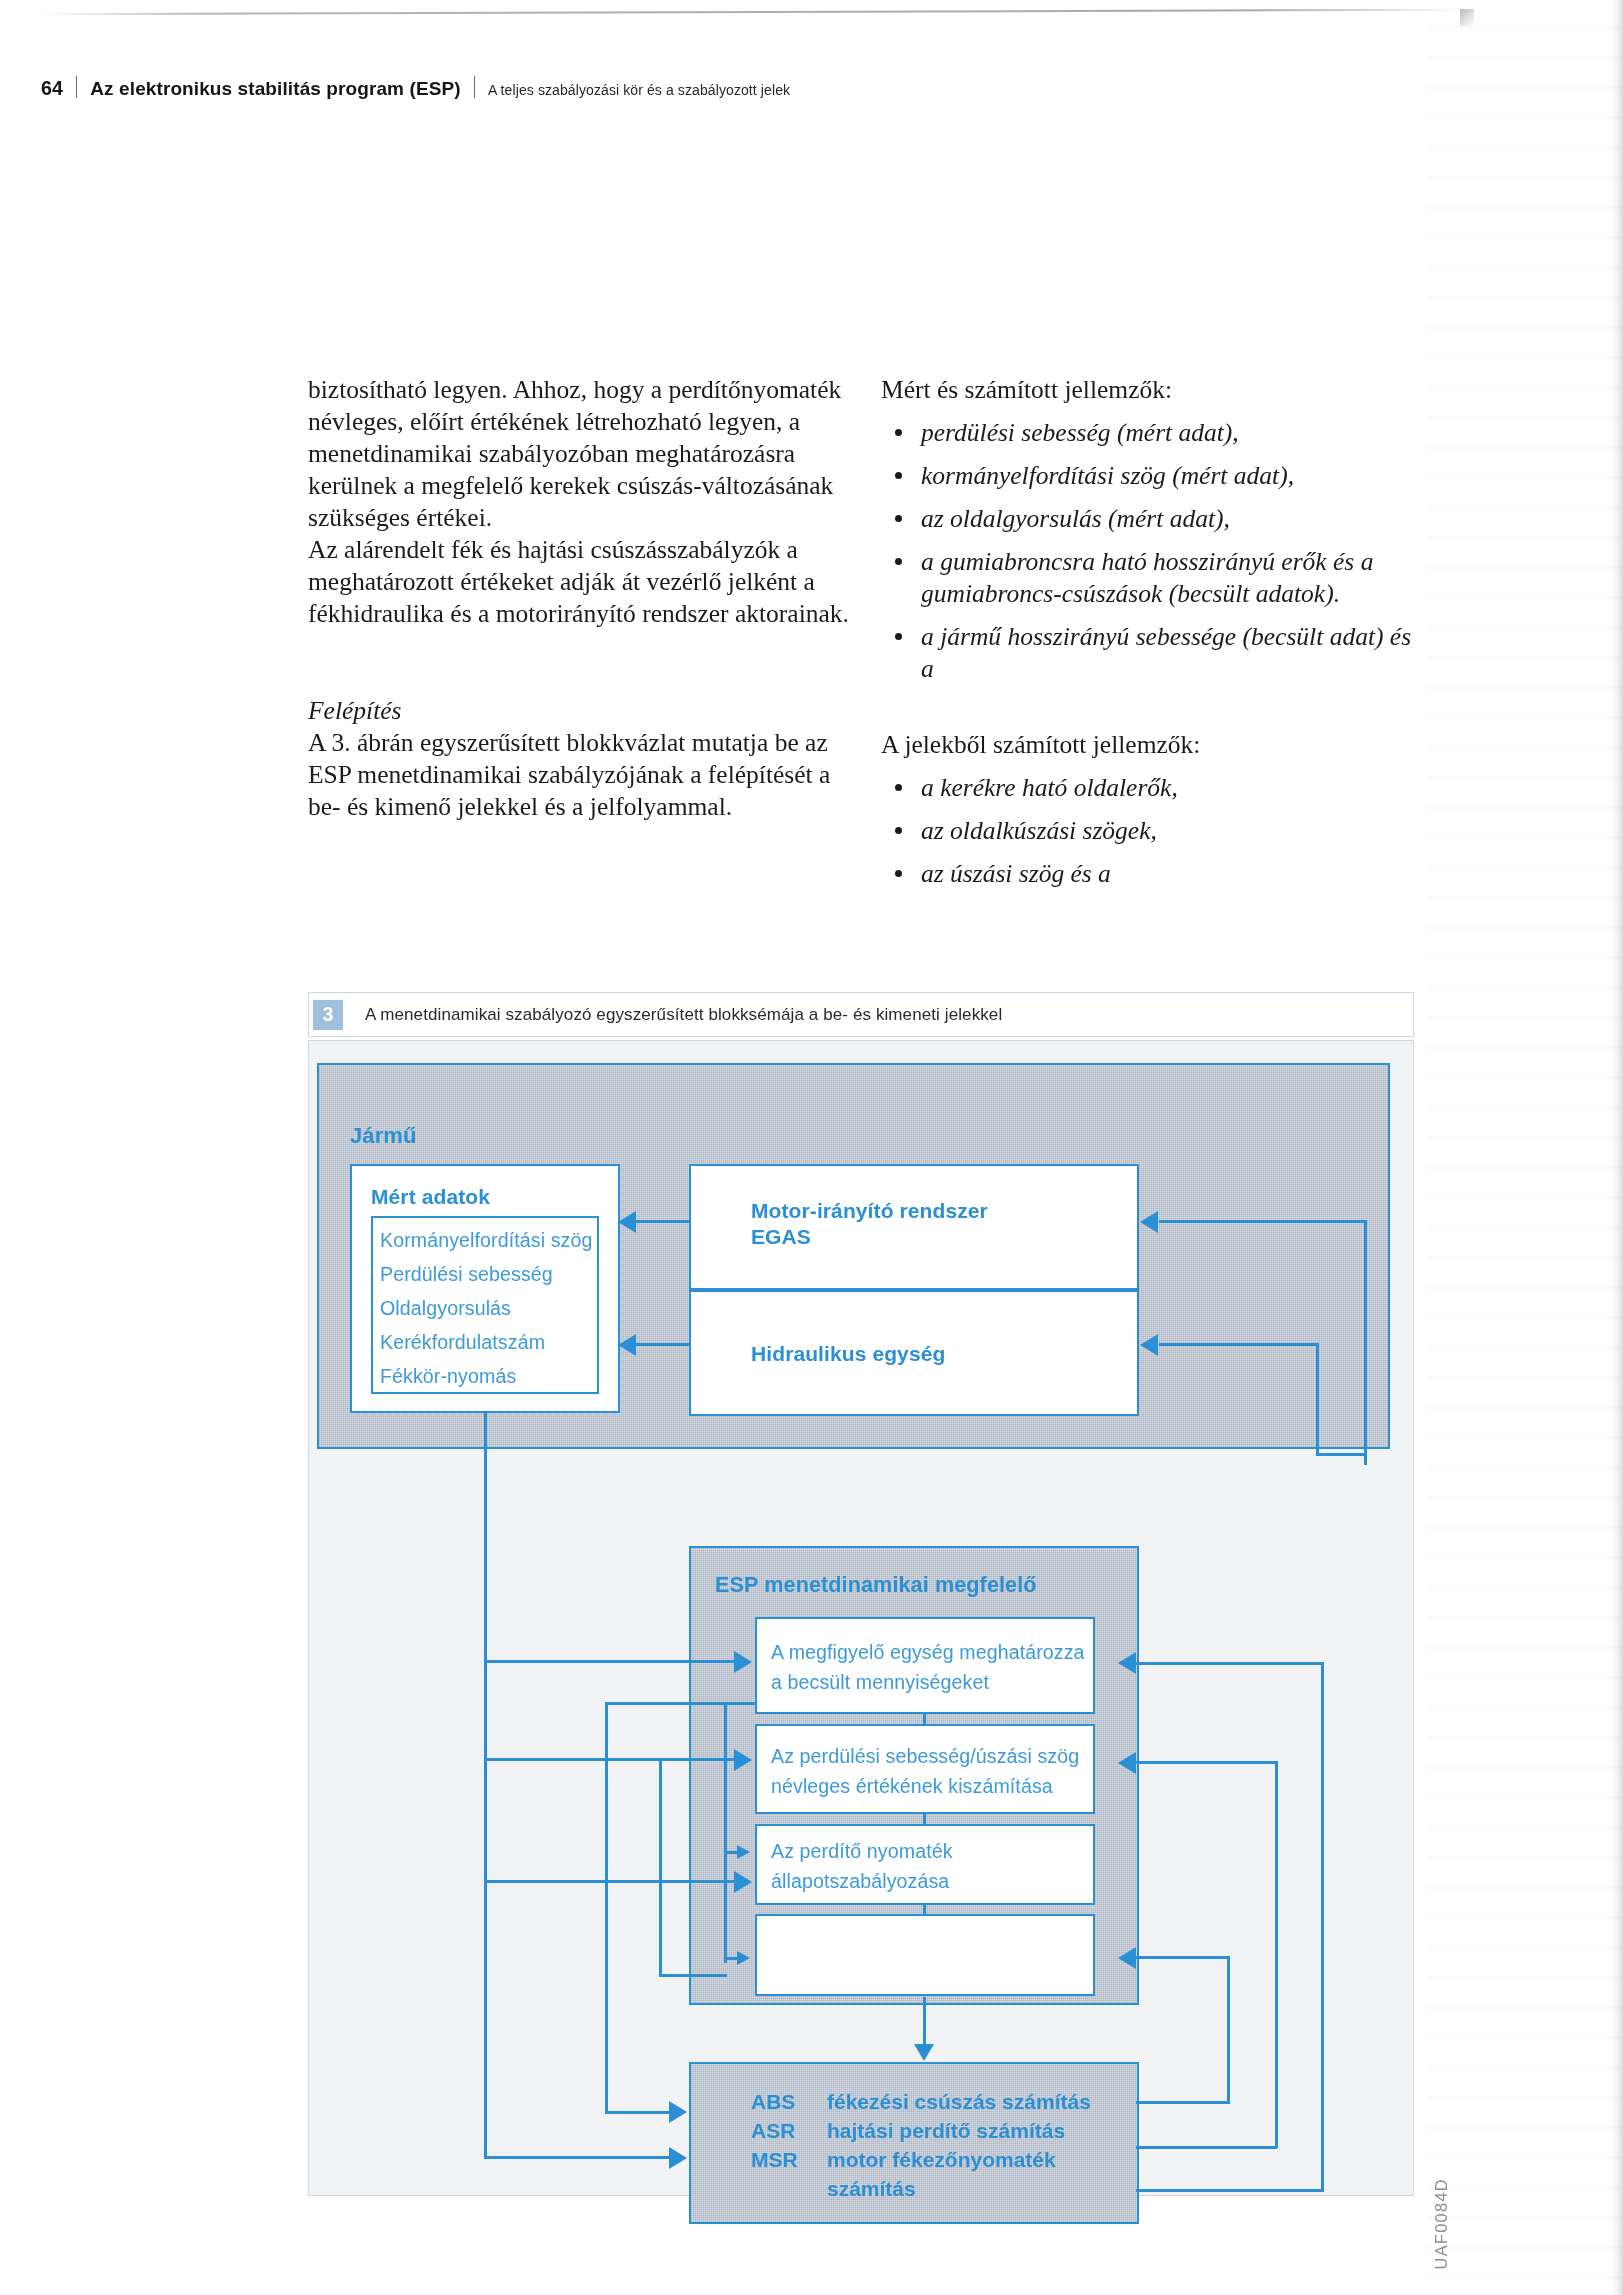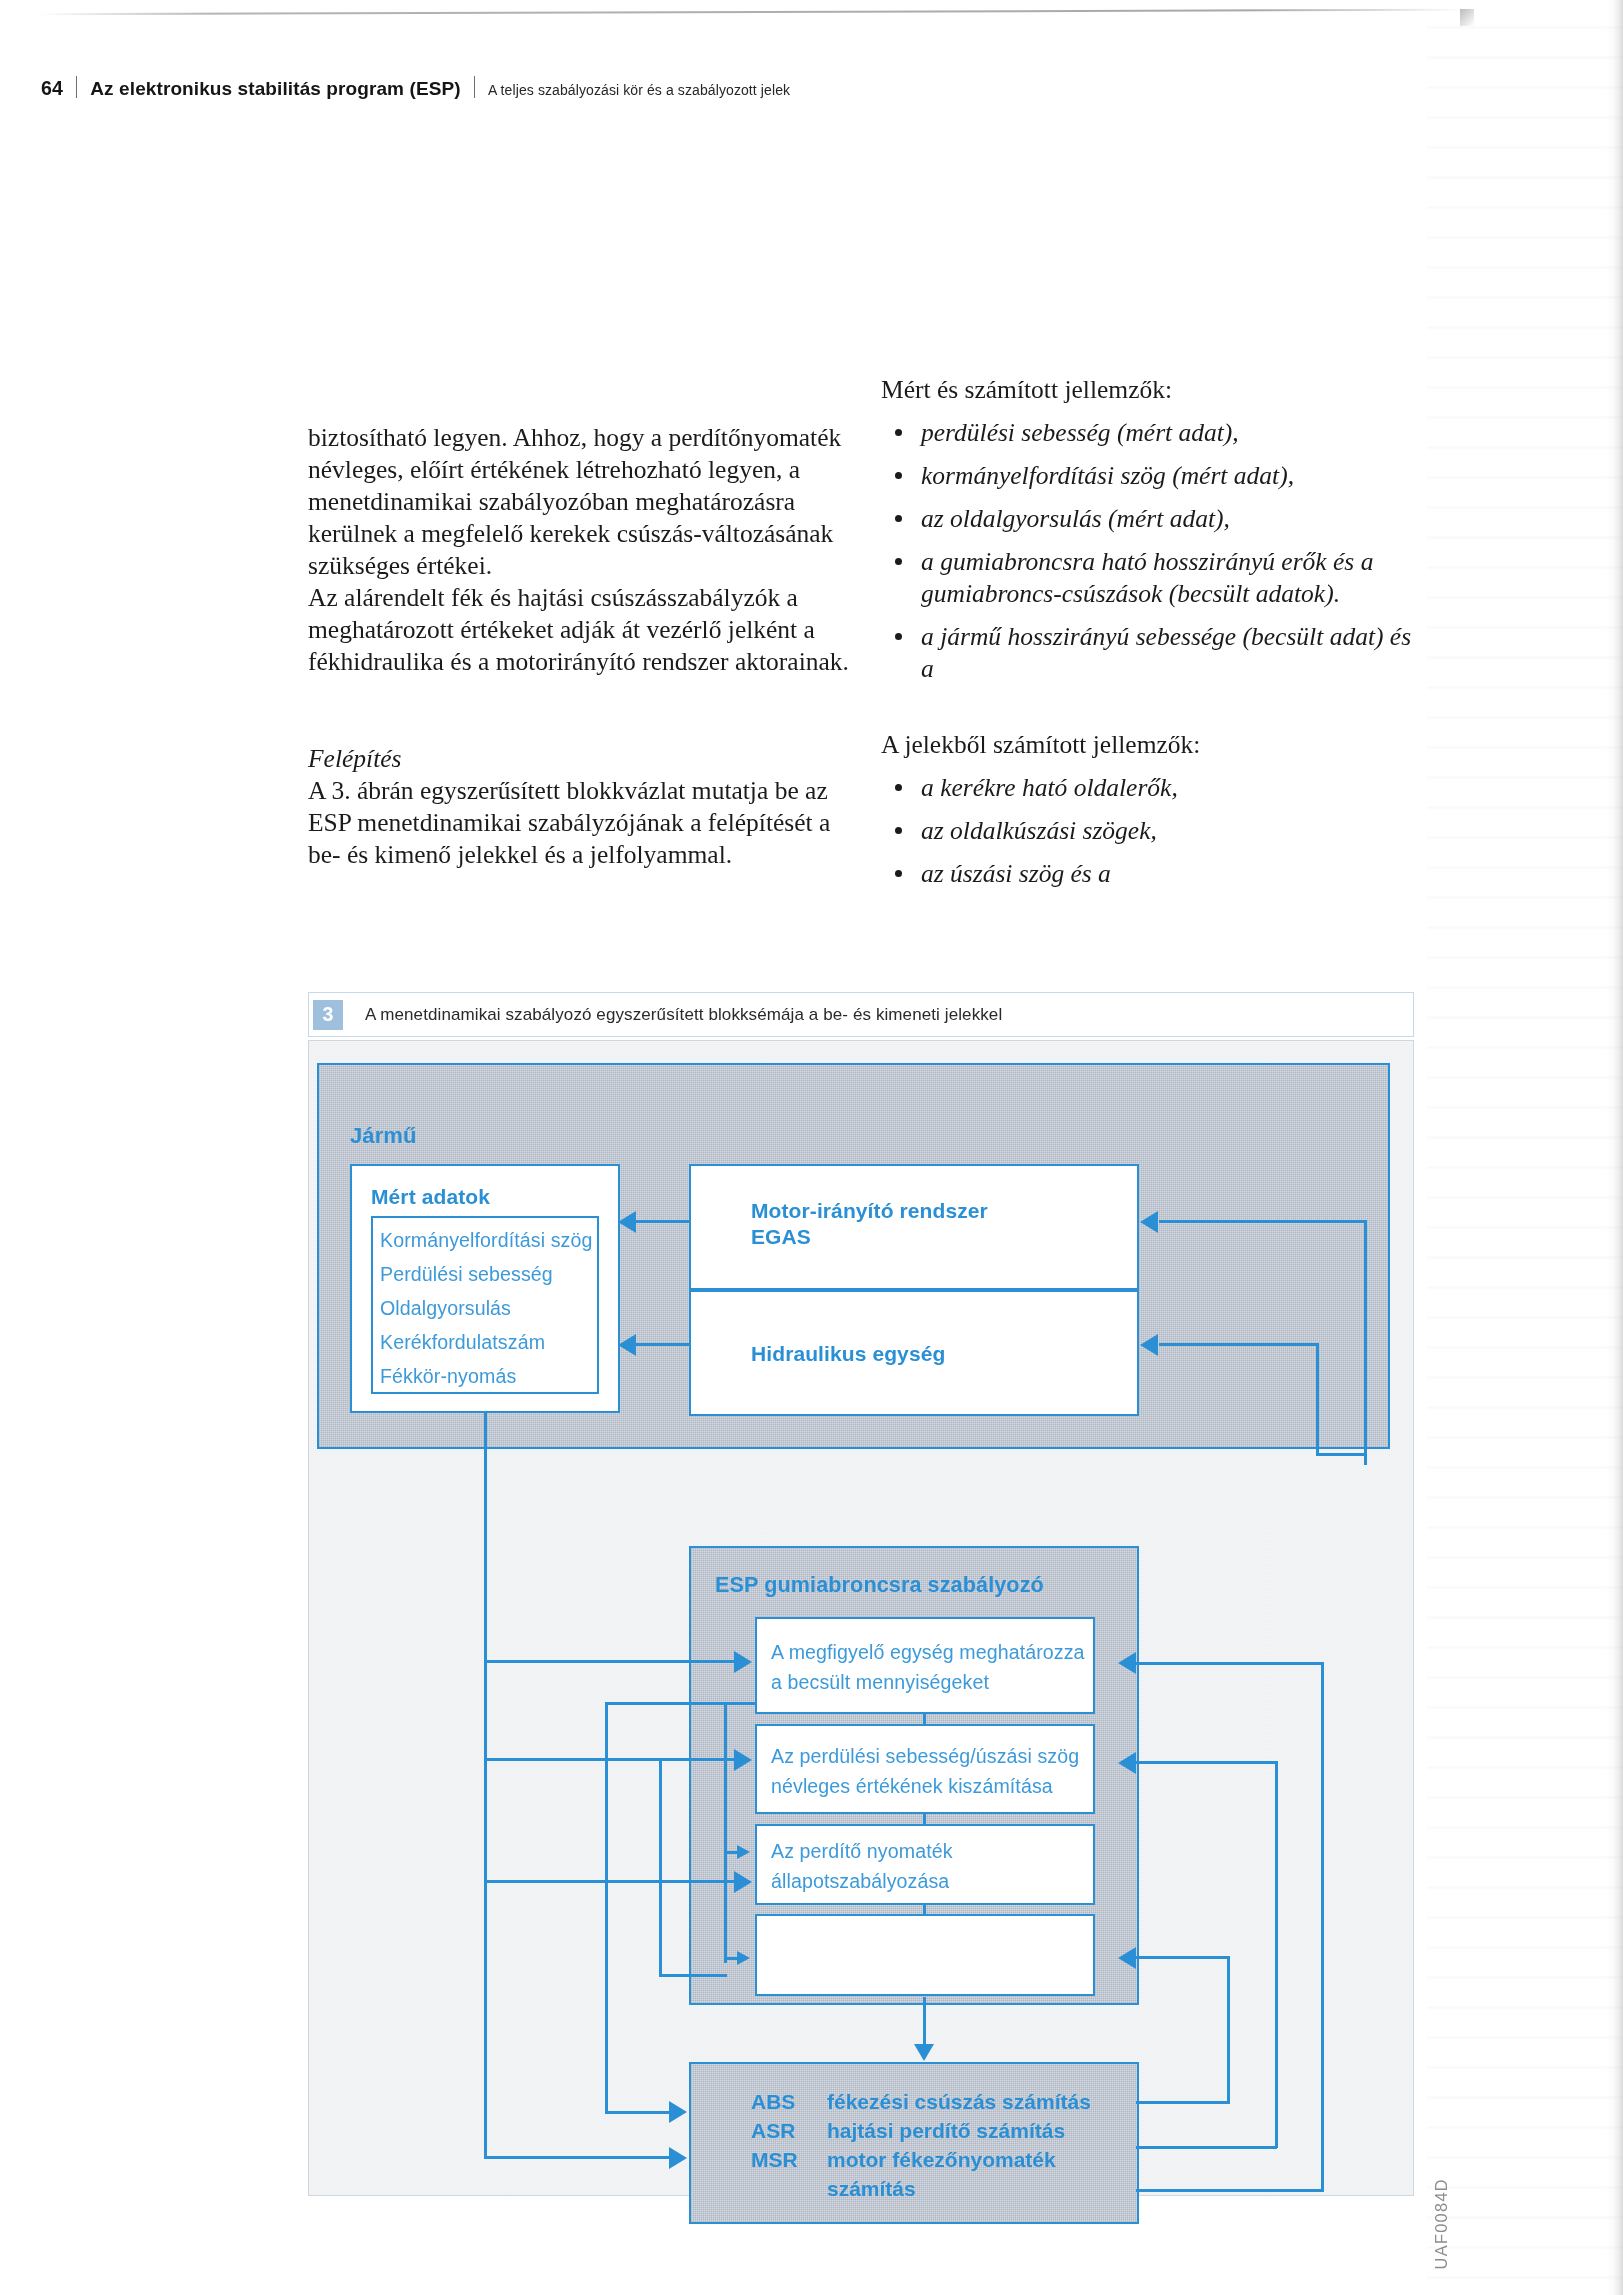--- a/index.html
+++ b/index.html
@@ -54,21 +54,21 @@
     font-family:"Liberation Sans",sans-serif;
     font-weight:normal;font-size:14px;color:#262626;letter-spacing:0.1px;
   }
 
   
   .col{
     position:absolute;top:374px;
     font-family:"Liberation Serif",serif;
     font-size:25.5px;line-height:32px;color:#1b1b1b;
   }
-  .col-left{left:308px;width:543px;margin-top:48px;}
+  .col-left{left:308px;width:543px;}
   .col-right{left:881px;width:550px;}
 
   .para{margin:0 0 0 0;}
   .para + .para{text-indent:0;}
   .para-indent{text-indent:22px;}
   .spacer-lg{height:65px;}
   .spacer-md{height:33px;}
 
   .ital{font-style:italic;}
 
@@ -238,21 +238,21 @@
     <div class="bx bx-white" style="left:380px;top:249px;width:450px;height:126px;"></div>
     <div class="lbl-bold" style="position:absolute;left:442px;top:300px;">Hidraulikus egység</div>
 
     <div class="wire wire-h" style="left:327px;top:179px;width:54px;"></div>
     <div class="arw arw-l" style="left:309px;top:170px;"></div>
 
     <div class="wire wire-h" style="left:327px;top:302px;width:54px;"></div>
     <div class="arw arw-l" style="left:309px;top:293px;"></div>
 
     <div class="bx bx-gray" style="left:380px;top:505px;width:450px;height:459px;"></div>
-    <div class="lbl-bold" style="position:absolute;left:406px;top:531px;font-size:21.6px;">ESP gumiabroncsra szabályozó</div>
+    <div class="lbl-bold" style="position:absolute;left:406px;top:531px;font-size:21.6px;">ESP menetdinamikai megfelelő</div>
 
     <div class="bx bx-white" style="left:446px;top:576px;width:340px;height:97px;"></div>
     <div class="lbl-reg" style="position:absolute;left:462px;top:596px;width:321px;line-height:30px;">A megfigyelő egység meghatározza a becsült mennyiségeket</div>
 
     <div class="bx bx-white" style="left:446px;top:683px;width:340px;height:90px;"></div>
     <div class="lbl-reg" style="position:absolute;left:462px;top:700px;width:321px;line-height:30px;">Az perdülési sebesség/úszási szög névleges értékének kiszámítása</div>
 
     <div class="bx bx-white" style="left:446px;top:783px;width:340px;height:81px;"></div>
     <div class="lbl-reg" style="position:absolute;left:462px;top:795px;width:321px;line-height:30px;">Az perdítő nyomaték állapotszabályozása</div>
 

